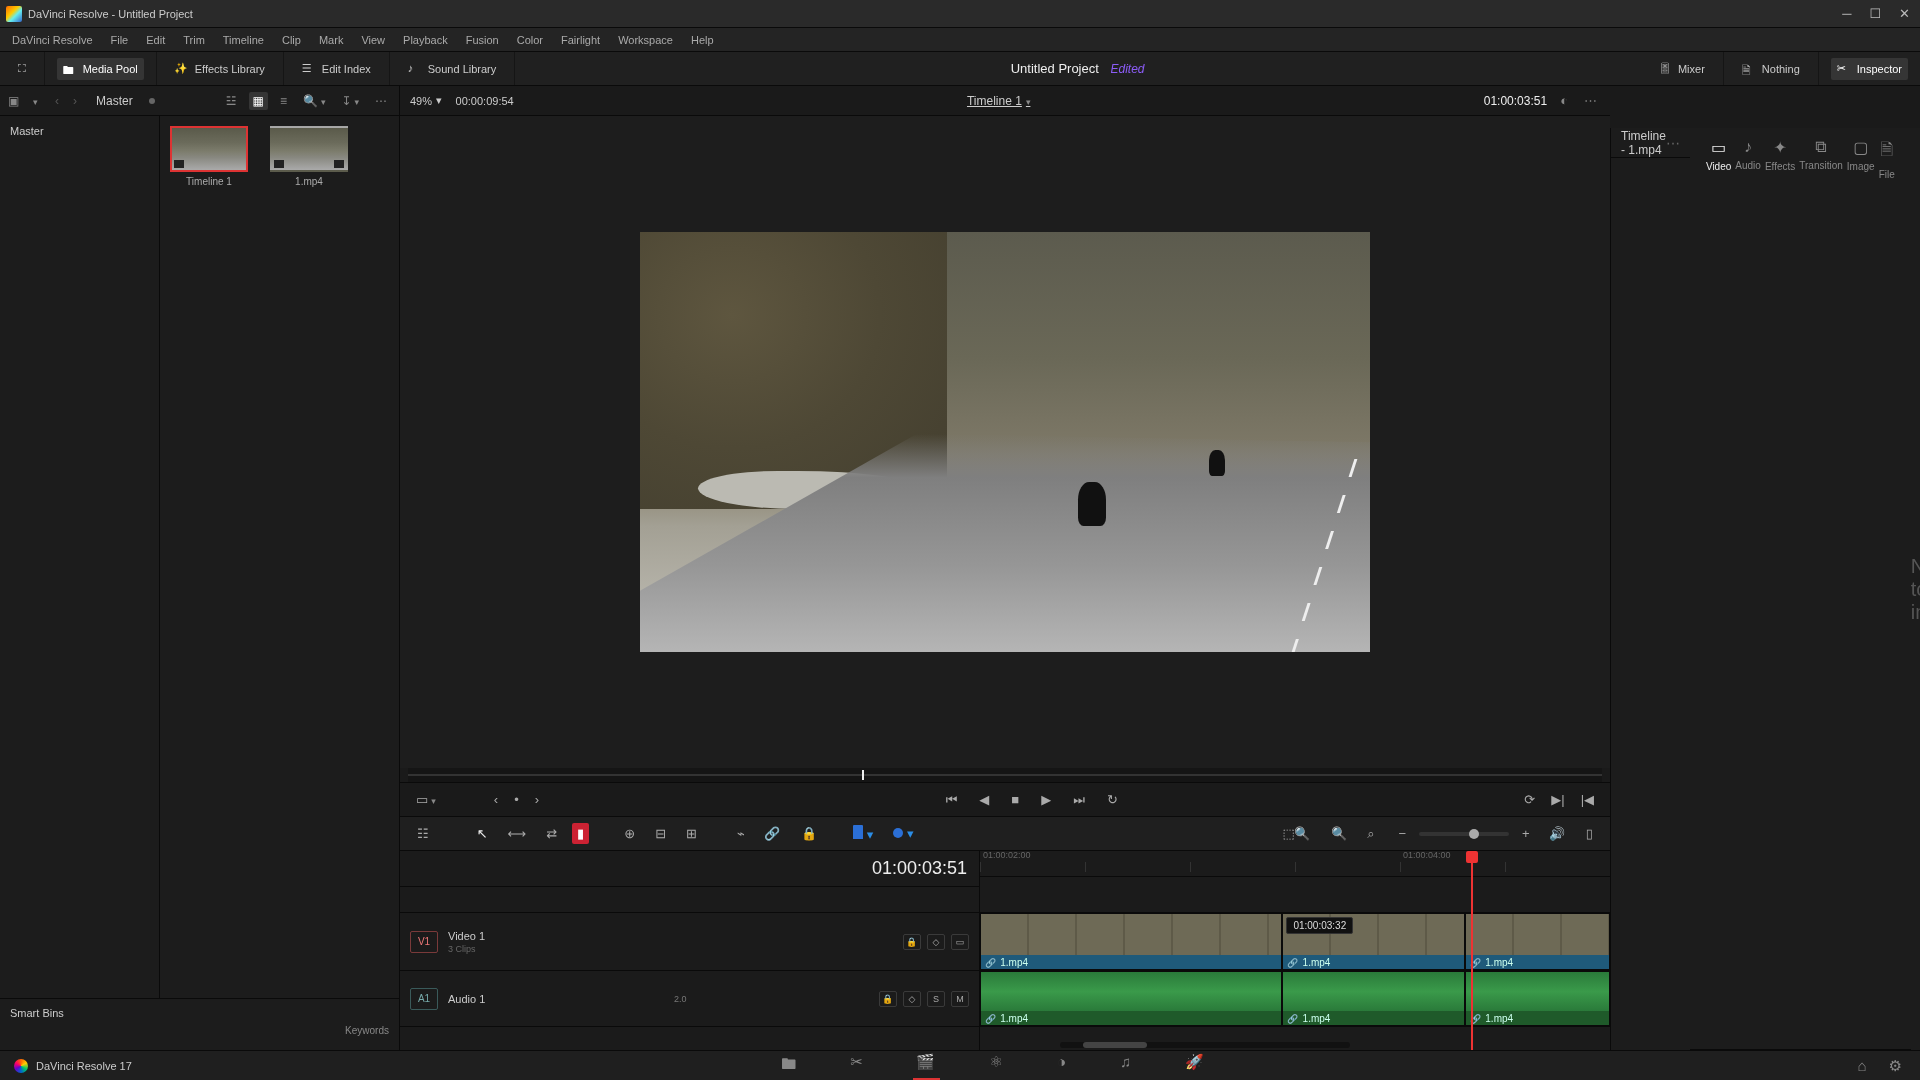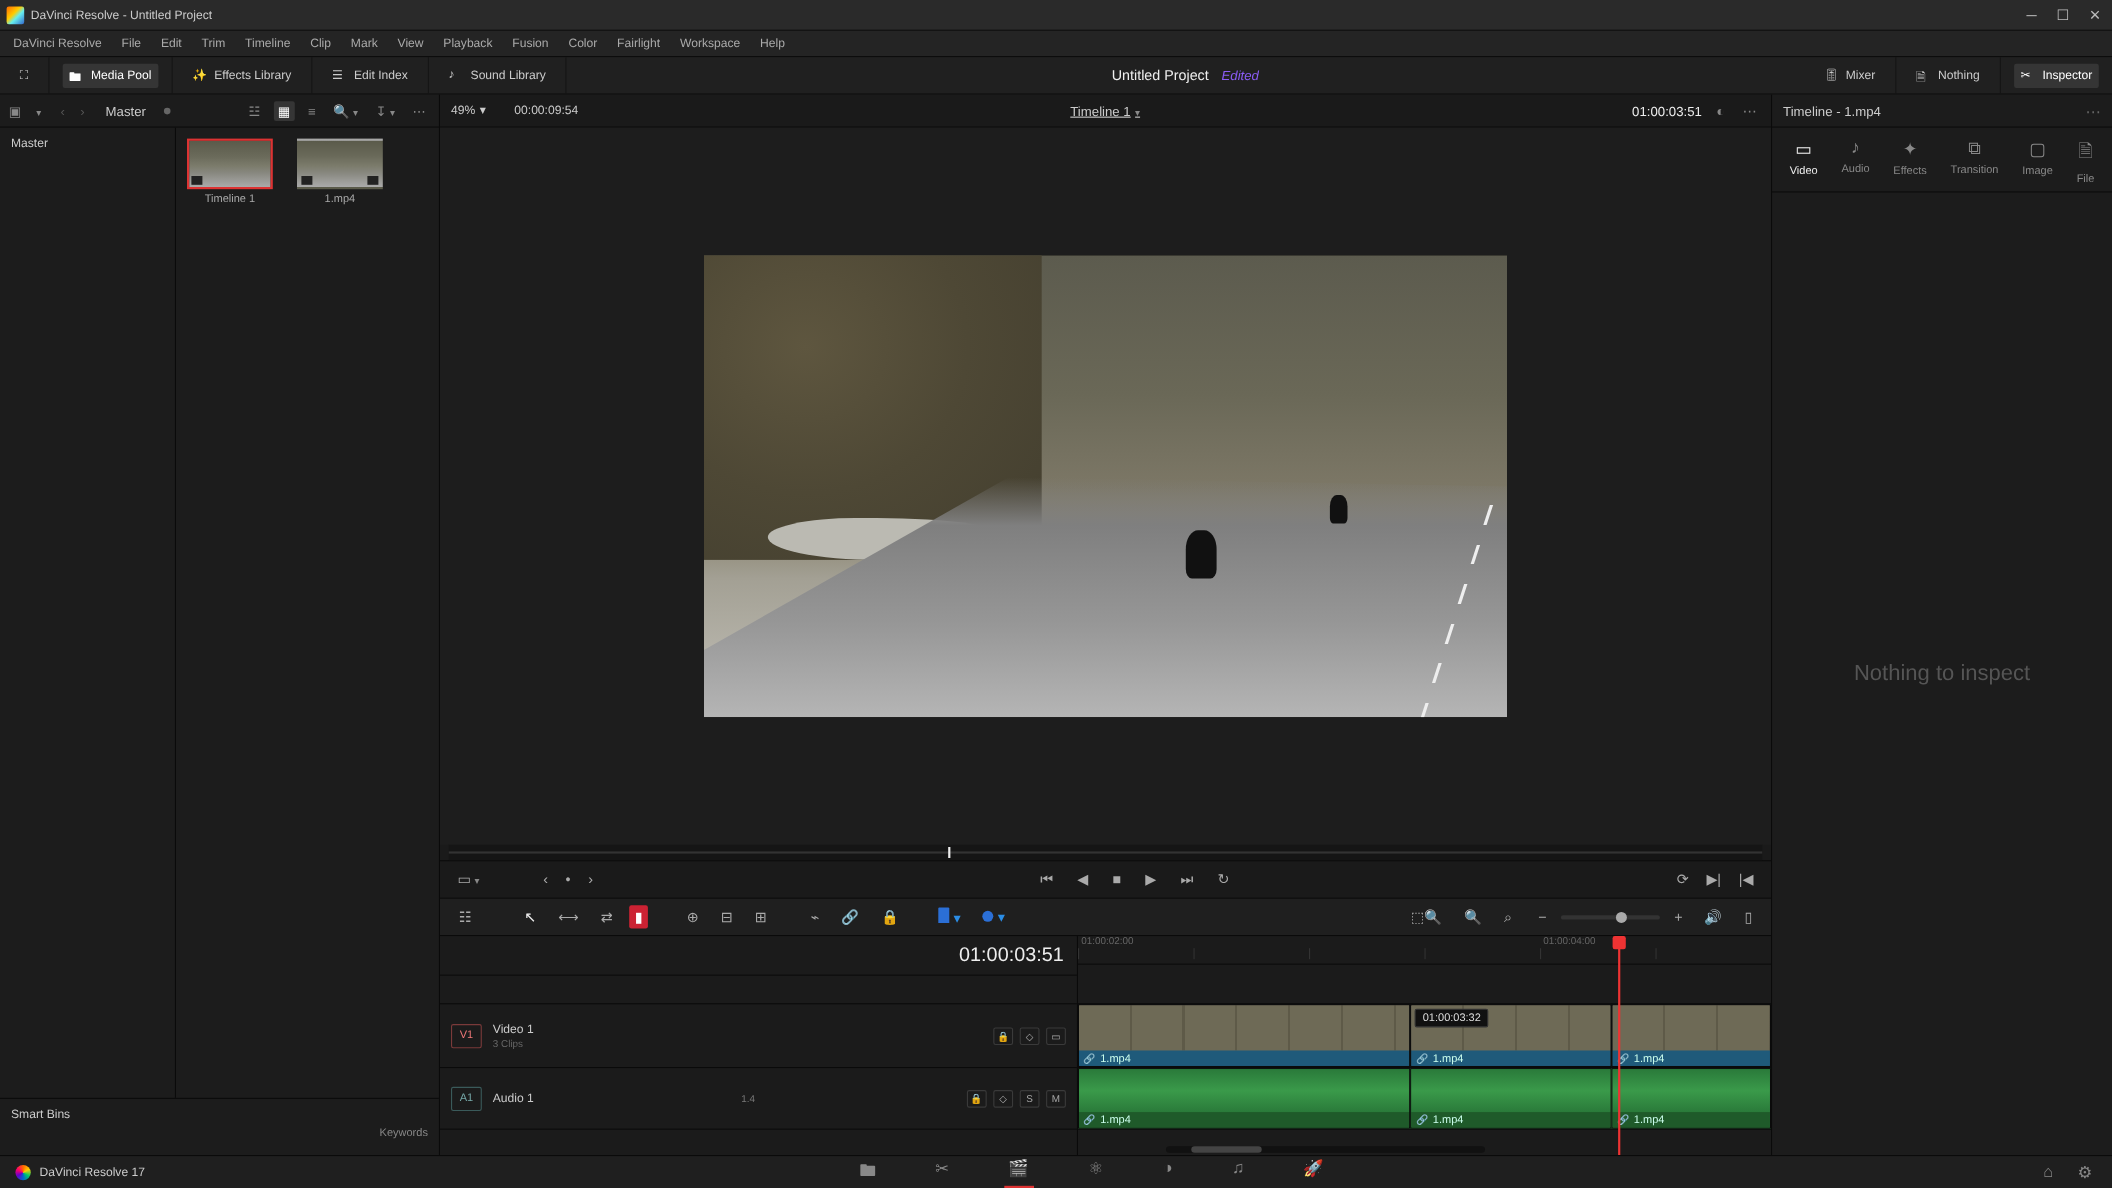--- a/index.html
+++ b/index.html
@@ -51,21 +51,21 @@
 .thumb .badge { position: absolute; bottom: 2px; left: 2px; width: 10px; height: 8px; background: #222; }
 .thumb .badge.r { right: 2px; left: auto; }
 .mp-footer { border-top: 1px solid #0a0a0a; padding: 8px 10px 14px; }
 .mp-footer .sb { font-size: 11px; color: #ccc; margin-bottom: 6px; }
 .mp-footer .kw { font-size: 10px; color: #888; padding-left: 12px; text-align: right; }
 
 
 .center { flex: 1; display: flex; flex-direction: column; background: #1a1a1a; min-width: 0; }
 .viewer-header { height: 30px; display: flex; align-items: center; padding: 0 10px; gap: 10px; border-bottom: 1px solid #0a0a0a; }
 .viewer-header .zoom { font-size: 11px; color: #ccc; display:flex; align-items:center; gap:4px;}
-.viewer-header .tc-left { font-size: 11px; color: #ccc; margin-left: 16px; }
+.viewer-header .tc-left { font-size: 11px; color: #ccc; margin-left: 4px; }
 .viewer-header .tname { flex: 1; text-align: center; font-size: 12px; color: #ccc; text-decoration: underline; }
 .viewer-header .tname .chev { font-size: 9px; color: #888; margin-left: 4px; }
 .viewer-header .tc-right { font-size: 12px; color: #eee; }
 .viewer-header .tail-ic { color: #888; font-size: 13px; padding: 0 3px; }
 
 .viewer-body { flex: 1; display: flex; align-items: center; justify-content: center; background: #1d1d1d; padding: 6px 0; }
 .viewer-frame { width: 730px; height: 420px; background: #000; position: relative; overflow: hidden; }
 
 .scene-sky { position:absolute; inset:0; background: linear-gradient(180deg,#5c5b4e 0%, #6a6857 30%, #7c7766 50%, #8b8571 60%, #a3a094 70%, #c4c2ba 100%);}
 .scene-road { position:absolute; bottom:0; left:0; right:0; height:52%; background: linear-gradient(180deg, rgba(140,140,140,0) 0%, #7f7f7f 20%, #969696 60%, #b5b5b5 100%); clip-path: polygon(0% 100%, 0% 72%, 38% 0%, 100% 4%, 100% 100%); }
@@ -127,21 +127,21 @@
 .clip.aud .wave{ flex:1; background: linear-gradient(180deg,#2a7a3a 0%, #3a9a4a 50%, #2a7a3a 100%);}
 .clip.aud .cap{ height:14px; background:#1f5a2a; color:#cfe; font-size:10px; display:flex; align-items:center; gap:4px; padding:0 4px;}
 .link-ic::before{ content:"🔗"; font-size:9px;}
 .playhead { position:absolute; top:0; bottom:0; width:2px; background:#e33;}
 .playhead .head { position:absolute; top:0; left:-5px; width:12px; height:12px; background:#e33; border-radius:2px;}
 .tooltip-tc { position:absolute; background:#111; color:#ddd; font-size:10px; padding:2px 6px; border:1px solid #333; border-radius:2px;}
 .hscroll { position:absolute; bottom:2px; left:80px; right:260px; height:6px; background:#111; border-radius:3px;}
 .hscroll .th { position:absolute; left:8%; width:22%; top:0; bottom:0; background:#444; border-radius:3px;}
 
 
-.inspector { width: 310px; background:#1c1c1c; border-left:1px solid #0a0a0a; display:flex; flex-direction:column;}
+.inspector { width: 310px; background:#1c1c1c; border-left:1px solid #0a0a0a; display:flex; margin-top:42px;}
 .insp-hdr { height:30px; border-bottom:1px solid #0a0a0a; display:flex; align-items:center; padding:0 10px; font-size:12px; color:#ccc;}
 .insp-hdr .tail { margin-left:auto; color:#666; font-size:14px;}
 .insp-tabs { display:flex; justify-content:space-between; padding:8px 14px 4px; border-bottom:1px solid #0a0a0a;}
 .insp-tab { display:flex; flex-direction:column; align-items:center; gap:4px; font-size:10px; color:#888; padding:2px 2px;}
 .insp-tab.active{ color:#eee;}
 .insp-tab .tic { font-size:16px;}
 .insp-body { flex:1; display:flex; align-items:center; justify-content:center; color:#555; font-size:20px;}
 
 
 .page-tabs { height:30px; background:#1f1f1f; border-top:1px solid #0a0a0a; display:flex; align-items:center; justify-content:space-between; padding:0 14px;gap:28px;}
@@ -376,21 +376,21 @@
           </div>
           <div class="tctrl">
             <span class="ctrl">🔒</span>
             <span class="ctrl">◇</span>
             <span class="ctrl">▭</span>
           </div>
         </div>
         <div class="track-head aud">
           <span class="track-tag a">A1</span>
           <span class="tname2">Audio 1</span>
-          <span class="aud-level">1.4</span>
+          <span class="aud-level">2.0</span>
           <div class="tctrl">
             <span class="ctrl">🔒</span>
             <span class="ctrl">◇</span>
             <span class="ctrl">S</span>
             <span class="ctrl">M</span>
           </div>
         </div>
       </div>
       <div class="tl-body">
         <div class="tl-ruler">

